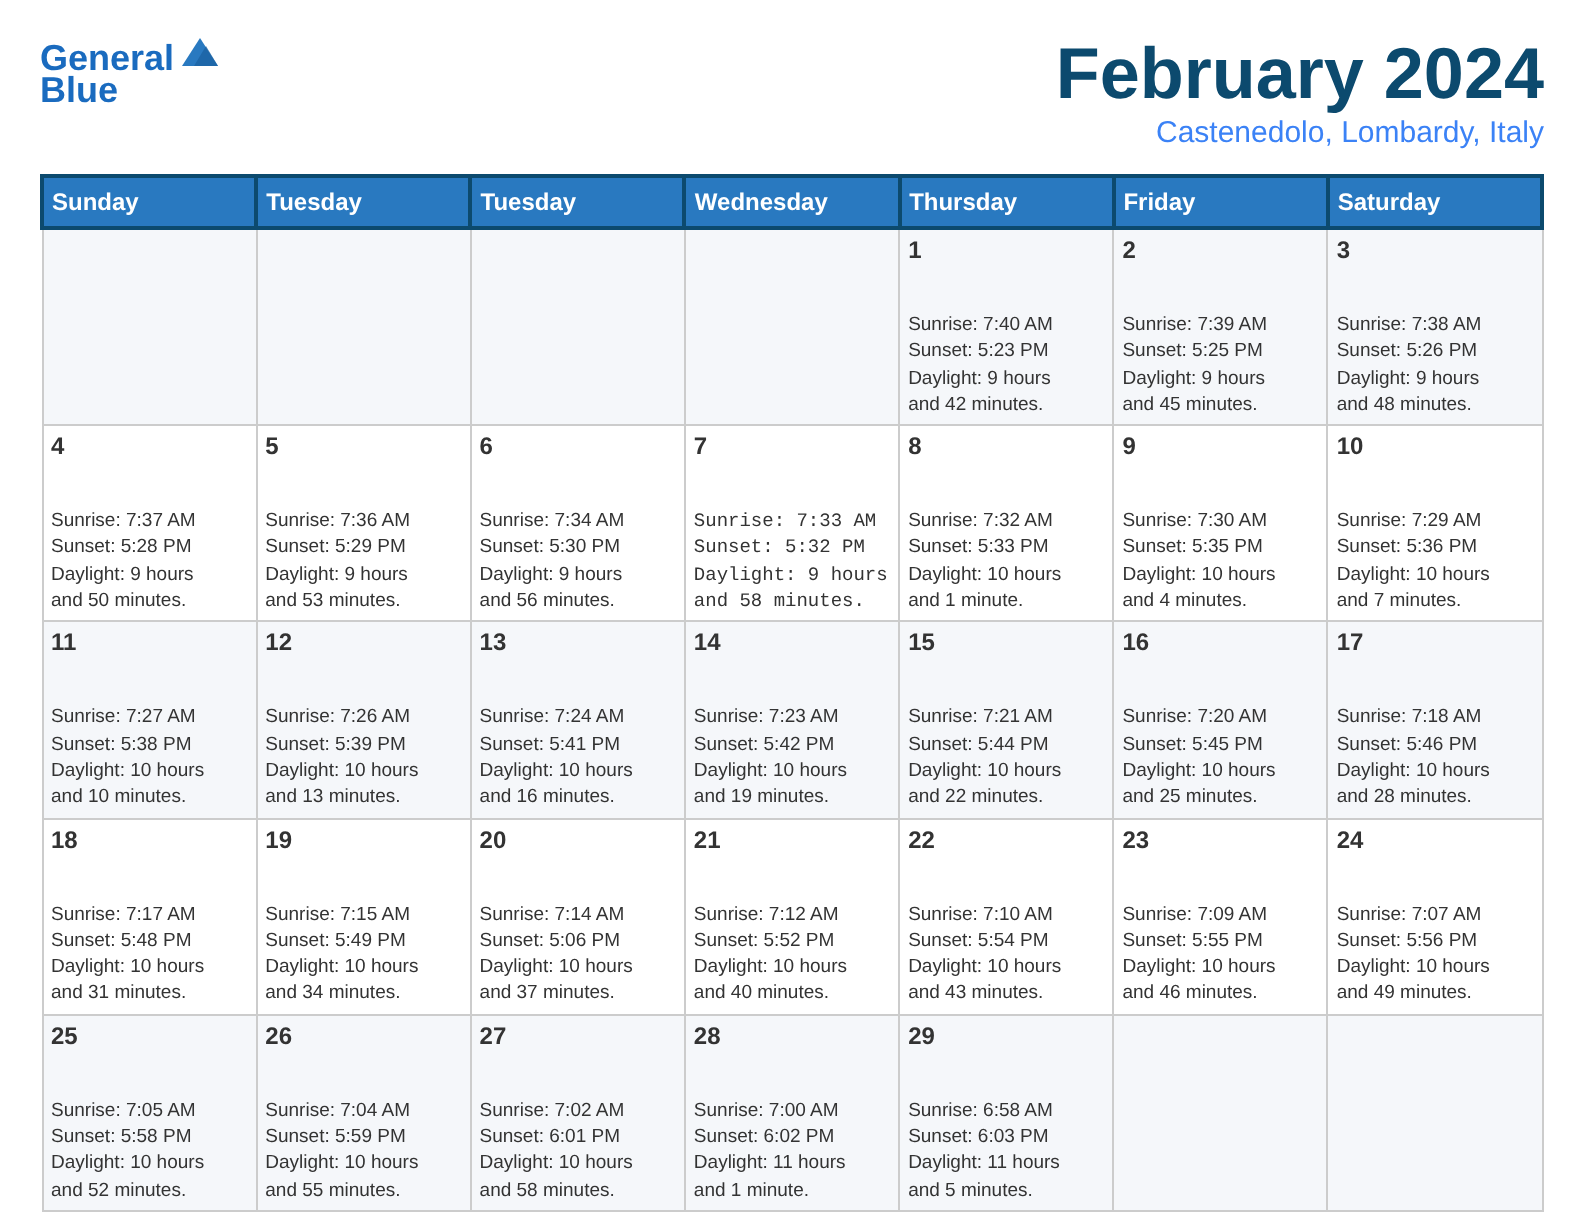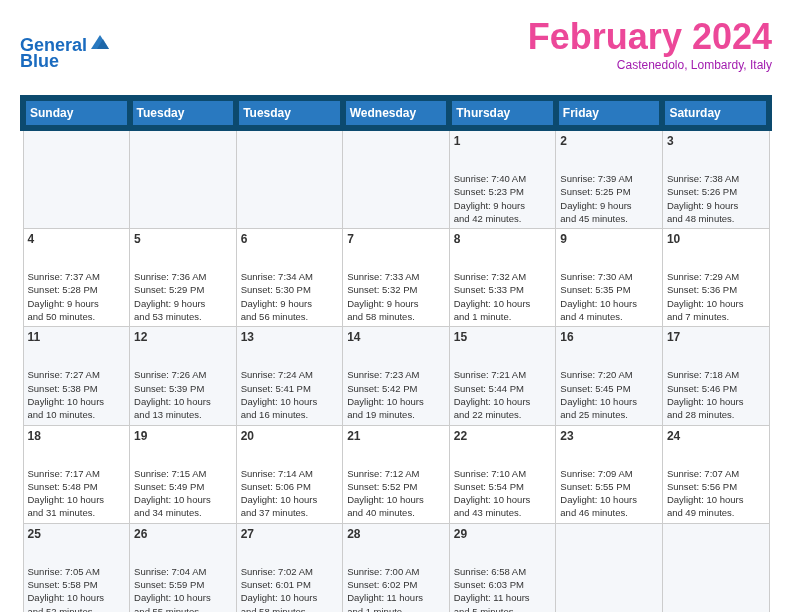--- a/index.html
+++ b/index.html
@@ -11,60 +11,60 @@
       overflow: hidden;
     }
     .page {
       width: 792px;
       height: 612px;
       padding: 16px 20px 10px 20px;
     }
     .header {
       display: flex;
       justify-content: space-between;
-      align-items: flex-end;
-      margin-bottom: 23px;
+      align-items: flex-start;
+      margin-bottom: 12px;
     }
     .logo {
       display: flex;
       align-items: center;
       margin-top: 4px;
     }
     .logo-text {
       font-size: 18px;
       font-weight: bold;
       color: #333;
       line-height: 1.1;
     }
     .logo-text .blue { color: #1a6bbf; }
     .title-block {
       text-align: right;
     }
     .month-title {
       font-size: 36px;
       font-weight: bold;
-      color: #ec4899;
+      color: #0c4a6e;
     }
     .location {
-      font-size: 12px;
-      color: #a21caf;
+      font-size: 15px;
+      color: #3b82f6;
     }
     table {
       width: 100%;
       border-collapse: collapse;
       table-layout: fixed;
     }
     th {
       background-color: #2979c0;
       color: #fff;
       font-size: 12px;
       font-weight: bold;
       padding: 5px 4px;
       text-align: left;
-      border: 6px solid #0c4a6e;
+      border: 2px solid #0c4a6e;
     }
     td {
       border: 1px solid #ccc;
       vertical-align: top;
       padding: 3px 4px;
       font-size: 10px;
       color: #333;
       height: 80px;
     }
     .day-num {
@@ -168,21 +168,21 @@
           </td>
           <td>
             <div class="day-num">6</div>
             <div class="day-info" style="white-space: pre-line;">Sunrise: 7:34 AM
 Sunset: 5:30 PM
 Daylight: 9 hours
 and 56 minutes.</div>
           </td>
           <td>
             <div class="day-num">7</div>
-            <div class="day-info" style="white-space: pre-line;">Sunrise: 7:33 AM
+            <div class="day-info" style="white-space: pre-line; font-family: Liberation Mono, monospace;">Sunrise: 7:33 AM
 Sunset: 5:32 PM
 Daylight: 9 hours
 and 58 minutes.</div>
           </td>
           <td>
             <div class="day-num">8</div>
             <div class="day-info" style="white-space: pre-line;">Sunrise: 7:32 AM
 Sunset: 5:33 PM
 Daylight: 10 hours
 and 1 minute.</div>

